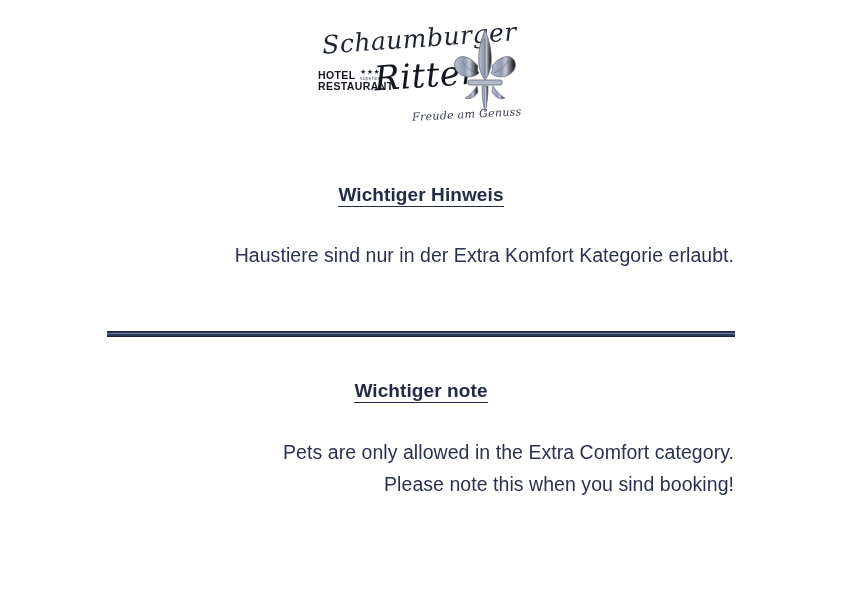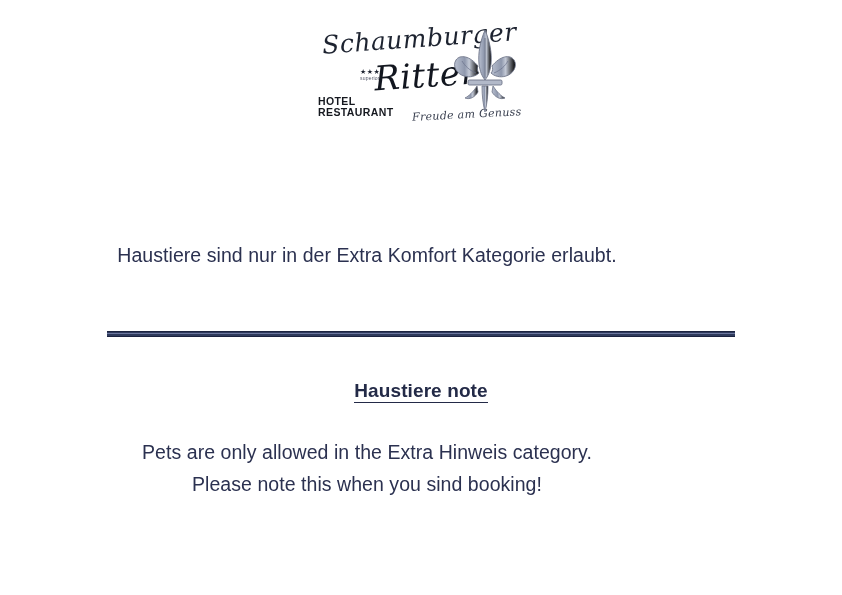--- a/index.html
+++ b/index.html
@@ -73,21 +73,20 @@
     color: #3a4050;
     transform: rotate(-3deg);
     white-space: nowrap;
     letter-spacing: 0.3px;
   }
   .logo-class-block {
     position: absolute;
     left: 2px;
     top: 48px;
     line-height: 1.08;
-    margin-top: 26px;
   }
   .logo-class-block .ln {
     font-family: "Liberation Sans", sans-serif;
     font-weight: bold;
     font-size: 10.5px;
     letter-spacing: 0.4px;
     color: #15181f;
     display: block;
   }
   .logo-stars {
@@ -123,21 +122,21 @@
     font-weight: bold;
     color: #232a47;
     letter-spacing: 0.1px;
   }
   .section-heading span {
     border-bottom: 1.6px solid #232a47;
     padding-bottom: 1px;
   }
   .body-line {
     width: 734px;
-    text-align: center;
+    text-align: right;
     font-size: 19.5px;
     font-weight: normal;
     color: #2b3150;
     line-height: 1.62;
     letter-spacing: 0.05px;
   }
 
   #de-heading { position: absolute; top: 184px; left: 0; }
   #de-body    { position: absolute; top: 240px; left: 0; }
 
@@ -213,31 +212,34 @@
 
         <path d="M25 60 C21 66 17 70 13 72 C18 74 23 71 26 66 Z" fill="url(#fdl)" stroke="#6e7589" stroke-width="0.8"></path>
         <path d="M41 60 C45 66 49 70 53 72 C48 74 43 71 40 66 Z" fill="url(#fdl)" stroke="#6e7589" stroke-width="0.8"></path>
 
         <path d="M30 60 C30 70 31 78 33 86 C35 78 36 70 36 60 Z" fill="url(#fdl)" stroke="#6e7589" stroke-width="0.8"></path>
       </svg>
 
     </div>
   </div>
 
+  <div class="section-heading" id="de-heading">
+    <span>Wichtiger Hinweis</span>
+  </div>
 
   <div id="de-body">
     <div class="body-line">Haustiere sind nur in der Extra Komfort Kategorie erlaubt.</div>
   </div>
 
   <div class="divider">
     <div class="inner"></div>
   </div>
 
   <div class="section-heading" id="en-heading">
-    <span>Haustiere note</span>
+    <span>Wichtiger note</span>
   </div>
 
   <div id="en-body">
-    <div class="body-line">Pets are only allowed in the Extra Hinweis category.</div>
+    <div class="body-line">Pets are only allowed in the Extra Comfort category.</div>
     <div class="body-line">Please note this when you sind booking!</div>
   </div>
 
 </div>
 
 </body></html>

